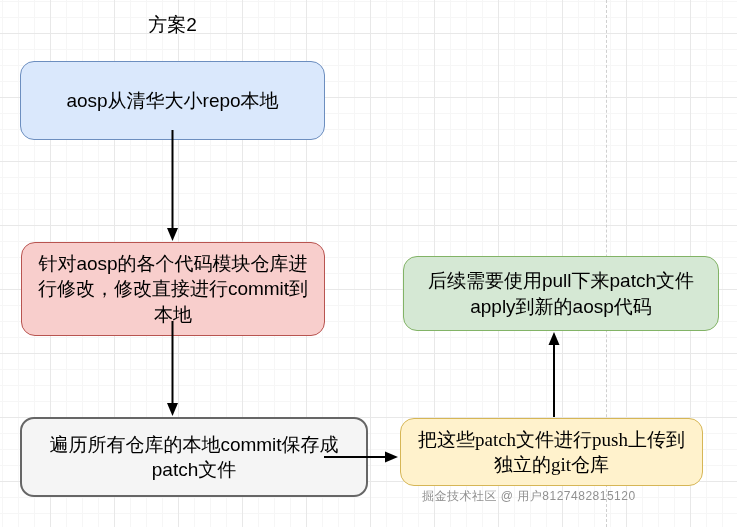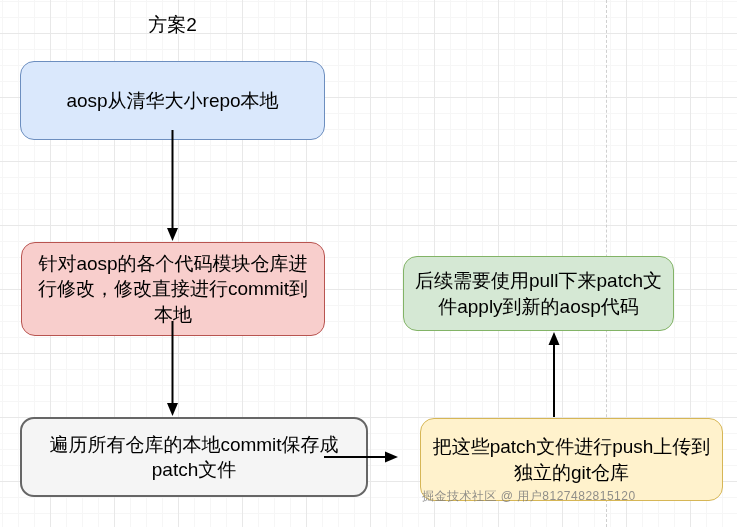--- a/index.html
+++ b/index.html
@@ -56,22 +56,22 @@
     line-height: 1.32;
     color: #000000;
     padding: 4px 8px;
     word-break: break-word;
     overflow-wrap: break-word;
     z-index: 2;
   }
   .node-download   { left: 20px;  top: 50px;  width: 305px; height: 79px; margin-top: 11px; }
   .node-modify     { left: 21px;  top: 242px; width: 304px; height: 94px; }
   .node-export     { left: 20px;  top: 417px; width: 348px; height: 80px; border-width: 2px; }
-  .node-push       { left: 420px; top: 418px; width: 303px; height: 83px; }
-  .node-apply      { left: 403px; top: 256px; width: 271px; height: 75px; }
+  .node-push       { left: 400px; top: 418px; width: 303px; height: 68px; font-family: Liberation Serif, serif; }
+  .node-apply      { left: 403px; top: 256px; width: 316px; height: 75px; }
   .edges {
     position: absolute;
     left: 0;
     top: 0;
     width: 737px;
     height: 527px;
     z-index: 2;
     pointer-events: none;
   }
   .edges line { stroke: #000000; stroke-width: 2; }

